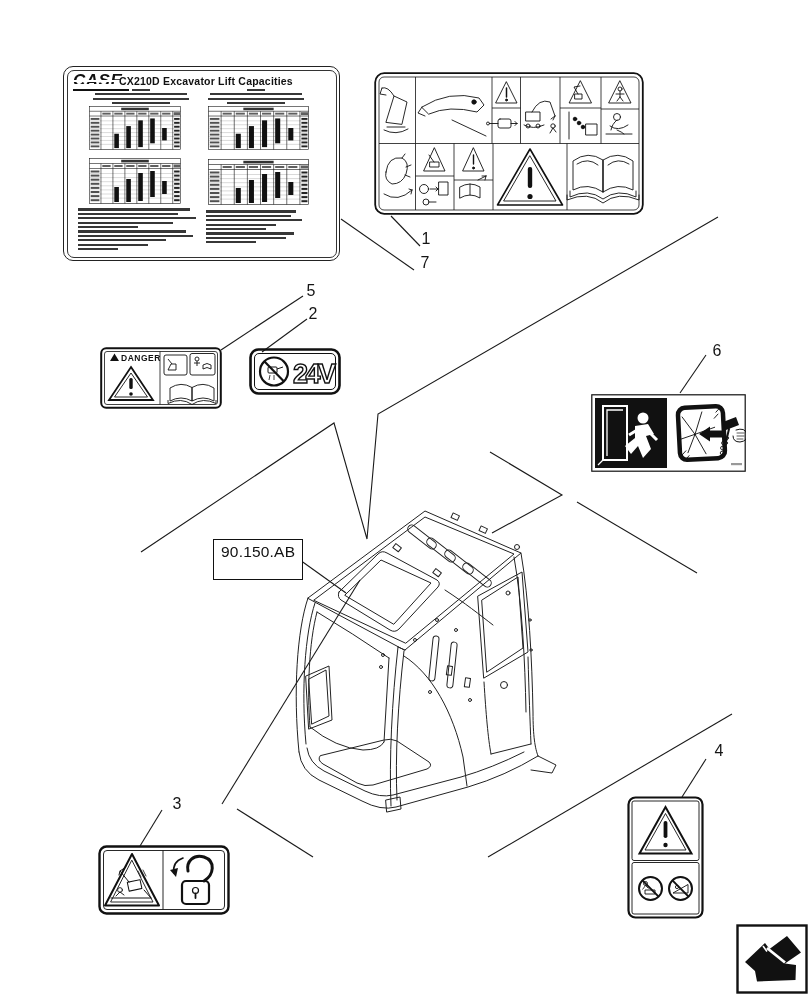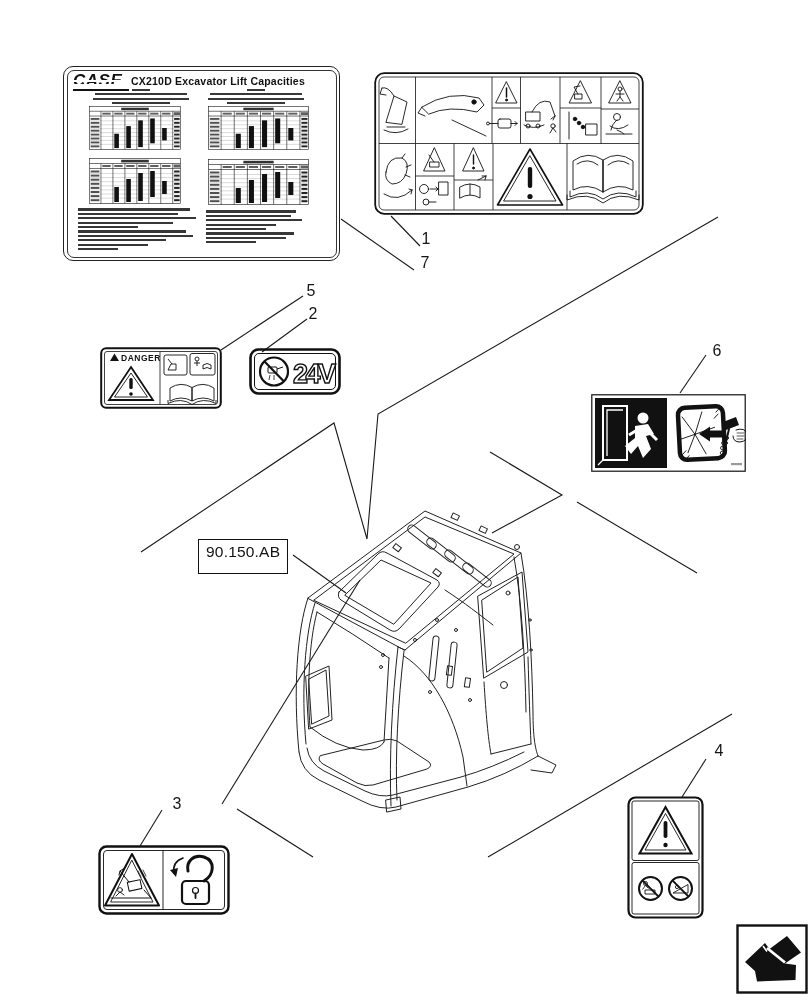--- a/index.html
+++ b/index.html
@@ -6,28 +6,28 @@
   .stage{position:relative;width:812px;height:1000px;background:#fff;overflow:hidden;
          font-family:"Liberation Sans",sans-serif;color:#111;}
   .abs{position:absolute;}
   svg{display:block;}
   
   .lift{left:63px;top:66px;width:275px;height:193px;border:1.7px solid #222;border-radius:10px;background:#fff;}
   .lift::before{content:"";position:absolute;inset:2.5px;border:0.8px solid #333;border-radius:7px;pointer-events:none;}
   .logo{left:9px;top:6px;width:62px;font-style:italic;font-weight:900;font-size:17px;letter-spacing:.5px;line-height:15px;}
   .logo .stripe{position:absolute;left:-1px;width:60px;height:1.7px;background:#fff;}
   .logo .bar{width:56px;height:2px;background:#111;margin-top:1px;}
-  .lift-title{left:55px;top:8px;width:198px;text-align:center;font-weight:bold;font-size:10.5px;letter-spacing:.2px;}
+  .lift-title{left:55px;top:8px;width:198px;font-weight:bold;font-size:10.5px;letter-spacing:.2px;}
   .hblock{width:100px;}
   .hb{height:2px;background:#222;margin:0 auto 2.3px auto;opacity:.9;}
   .fnb{height:2.1px;background:#1b1b1b;margin-bottom:2.3px;opacity:.88;}
   .fnb.b{height:2.6px;}
   
   .callout{position:absolute;transform:translate(-50%,-50%);font-size:16px;color:#151515;}
-  .refbox{left:198px;top:539px;border:1.6px solid #111;background:#fff;padding:3px 7px 12px 7px;
+  .refbox{left:213px;top:539px;border:1.6px solid #111;background:#fff;padding:3px 7px 18px 7px;
           font-size:15.5px;letter-spacing:.2px;}
 </style>
 </head>
 <body>
 
 <div class="stage">
 
   <svg class="abs" style="left:0;top:0" width="812" height="1000" viewBox="0 0 812 1000">
     <g stroke="#1a1a1a" stroke-width="1.1" fill="none">
       <path d="M420,246 L391,216"></path>

